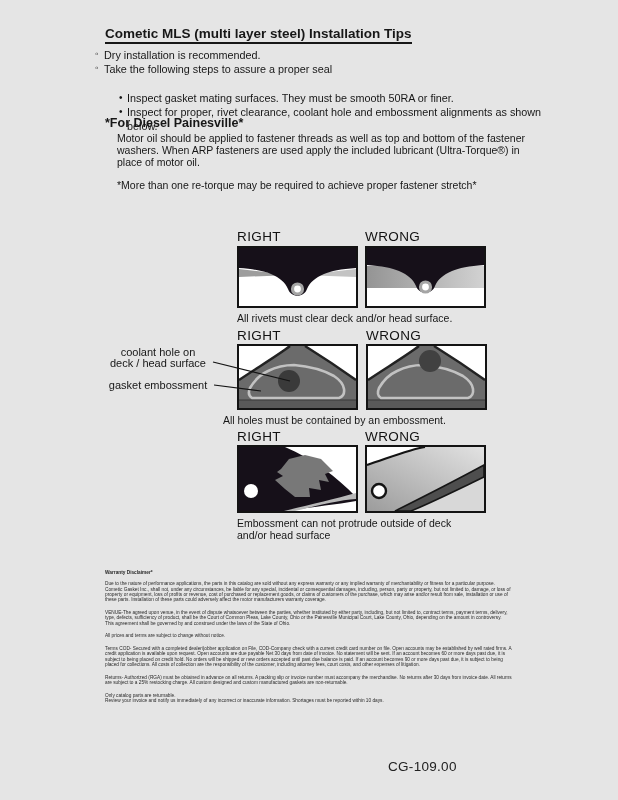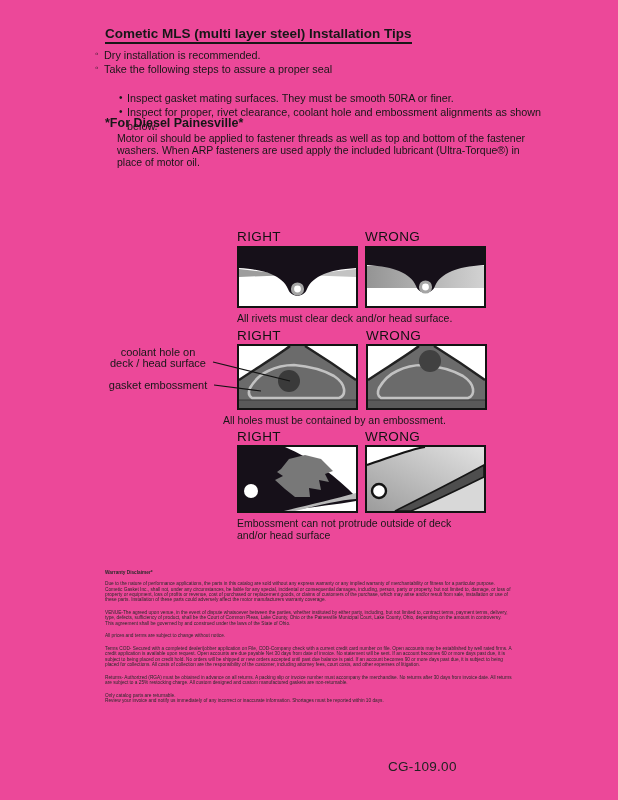--- a/index.html
+++ b/index.html
@@ -1,16 +1,16 @@
 <!DOCTYPE html>
 <html><head>
 <meta charset="utf-8">
 <style>
   html,body{margin:0;padding:0;background:#fff;}
-  .page{position:relative;width:618px;height:800px;background:#ec4899;overflow:hidden;
+  .page{position:relative;width:618px;height:800px;background:#e5e5e5;overflow:hidden;
         font-family:"Liberation Sans",sans-serif;color:#171717;}
   .abs{position:absolute;}
   .pre{white-space:pre-line;}
 
   .doc-title{left:105px;top:26px;font-size:13.5px;font-weight:bold;
              border-bottom:2px solid #171717;padding-bottom:1px;}
 
   .bullets{left:95px;top:48px;width:450px;font-size:10.8px;line-height:14.4px;}
   .bullet{position:relative;padding-left:9px;}
   .bullet::before{content:"\25E6";position:absolute;left:0;top:-1px;font-size:10px;}
@@ -45,20 +45,21 @@
       <div class="bullet">Take the following steps to assure a proper seal</div>
     </div>
   <div class="abs subbullets">
       <div class="subbullet">Inspect gasket mating surfaces.  They must be smooth 50RA or finer.</div>
       <div class="subbullet">Inspect for proper, rivet clearance, coolant hole and embossment alignments as shown below.</div>
     </div>
 
   <div class="abs diesel-head">*For Diesel Painesville*</div>
   <div class="abs body-copy">
       <p class="pre">Motor oil should be applied to fastener threads as well as top and bottom of the fastener washers. When ARP fasteners are used apply the included lubricant (Ultra-Torque®) in place of motor oil.</p>
+      <p class="pre">*More than one re-torque may be required to achieve proper fastener stretch*</p>
     </div>
 
   <div class="abs" style="left:237px;top:229px;width:250px;height:96px;">
     <div class="diag-label" style="left:0;width:121px;">RIGHT</div>
     <div class="diag-label" style="left:128px;width:121px;">WRONG</div>
 
     <svg class="dbox" style="left:0;top:17px;" width="121" height="62" viewBox="0 0 121 62">
       <rect x="1" y="1" width="119" height="60" fill="#fff" stroke="#131313" stroke-width="2"></rect>
       <polygon points="2,23 56,29 2,31" fill="#9d9d9d"></polygon>
       <polygon points="119,23 65,29 119,31" fill="#c3c3c3"></polygon>

